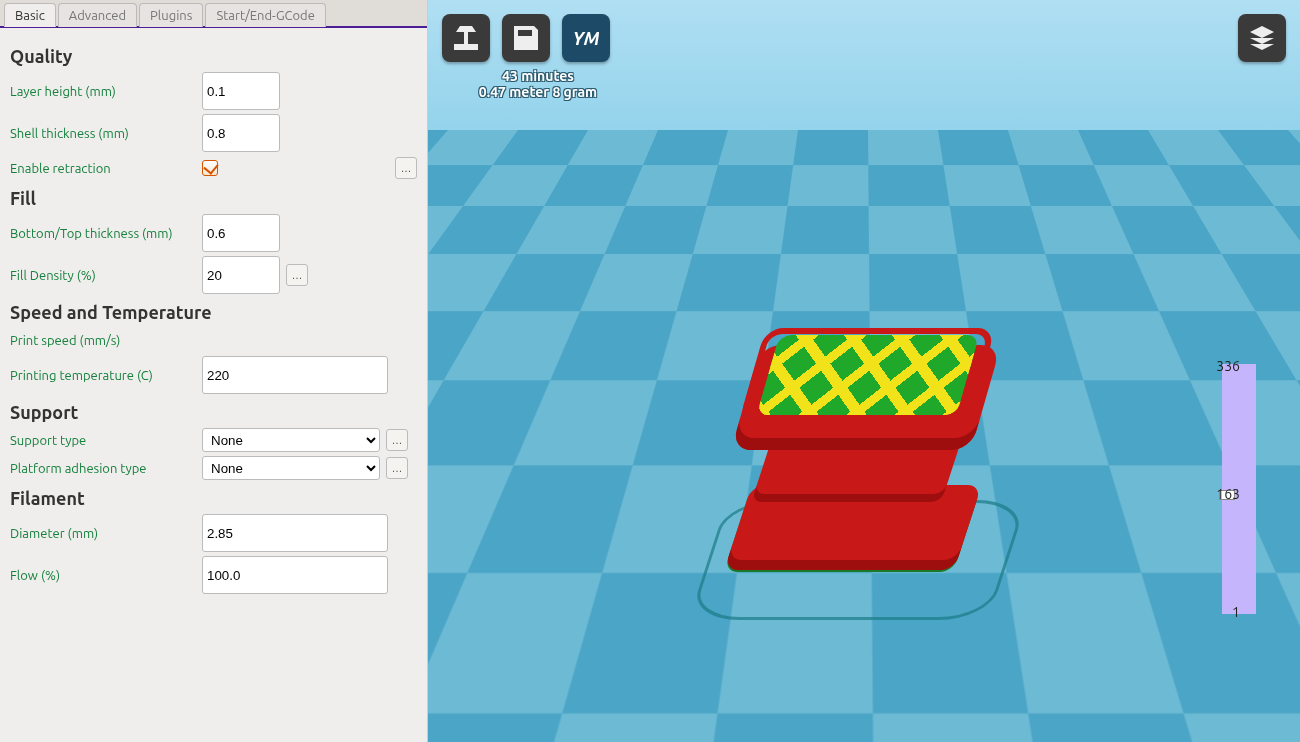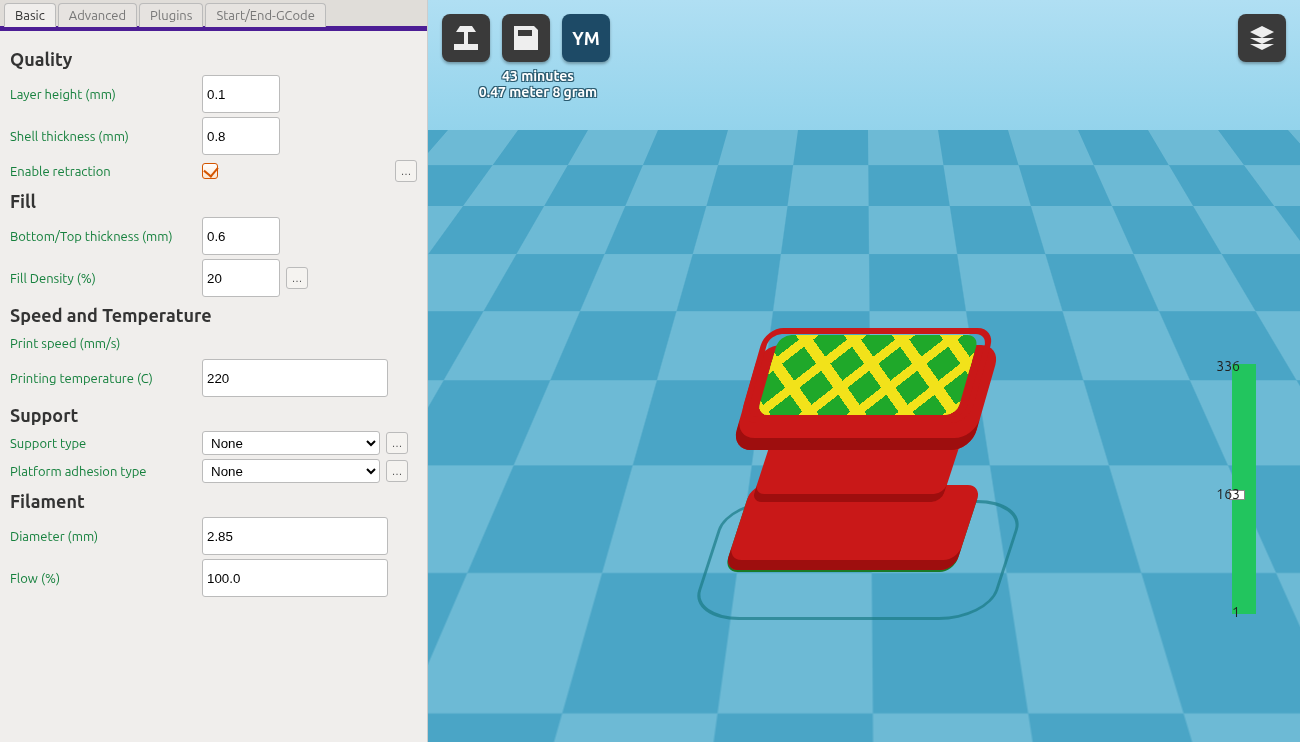--- a/index.html
+++ b/index.html
@@ -17,21 +17,21 @@
   width: 428px;
   height: 100%;
   background: #f0eeec;
   border-right: 1px solid #ccc;
   display: flex;
   flex-direction: column;
 }
 .tabs {
   display: flex;
   background: #e0ddd9;
-  border-bottom: 5px solid #4c1d95;
+  border-bottom: 2px solid #4c1d95;
   padding-top: 2px;
   padding-left: 4px;
   gap: 2px;
 }
 .tab {
   padding: 4px 10px;
   background: #e6e3e0;
   border: 1px solid #bbb;
   border-bottom: none;
   border-radius: 4px 4px 0 0;
@@ -131,21 +131,21 @@
     linear-gradient(45deg, #4aa5c6 25%, transparent 25%, transparent 75%, #4aa5c6 75%);
   background-size: 140px 140px;
   background-position: 0 0, 70px 70px;
   background-color: #6dbad5;
   transform: perspective(900px) rotateX(62deg);
   transform-origin: center top;
 }
 .top-icons {
   position:absolute;
   top:14px; left:14px;
-  display:flex; gap:12px; align-items:flex-start;
+  display:flex; gap:12px; align-items:flex-start;font-style:italic;
 }
 .icon-btn {
   width:48px;height:48px;border-radius:8px;
   background:#3a3a3a;
   display:flex;align-items:center;justify-content:center;
   box-shadow: 0 2px 3px rgba(0,0,0,.3);
 }
 .icon-btn svg{width:32px;height:32px;fill:#eee;}
 .icon-btn.ym{background:#1d4a66;}
 .icon-btn.ym span{color:#fff;font-weight:bold;font-size:18px;}
@@ -158,22 +158,22 @@
   text-align:center;
   color:#fff;
   font-weight:bold;
   font-size:14px;
   text-shadow: -1px -1px 0 #2a5a6f,1px -1px 0 #2a5a6f,-1px 1px 0 #2a5a6f,1px 1px 0 #2a5a6f;
   width:180px;
 }
 .slider {
   position:absolute;
   right:44px; top:364px;
-  width:24px; height:250px;
-  background:#22c55e;
+  width:34px; height:250px;
+  background:#c4b5fd;
 }
 .slider .knob{
   position:absolute;
   left:-3px;width:16px;height:10px;background:#fff;border:1px solid #888;
 }
 .slider-label{
   position:absolute;
   right:16px;
   color:#222;
   font-size:14px;

